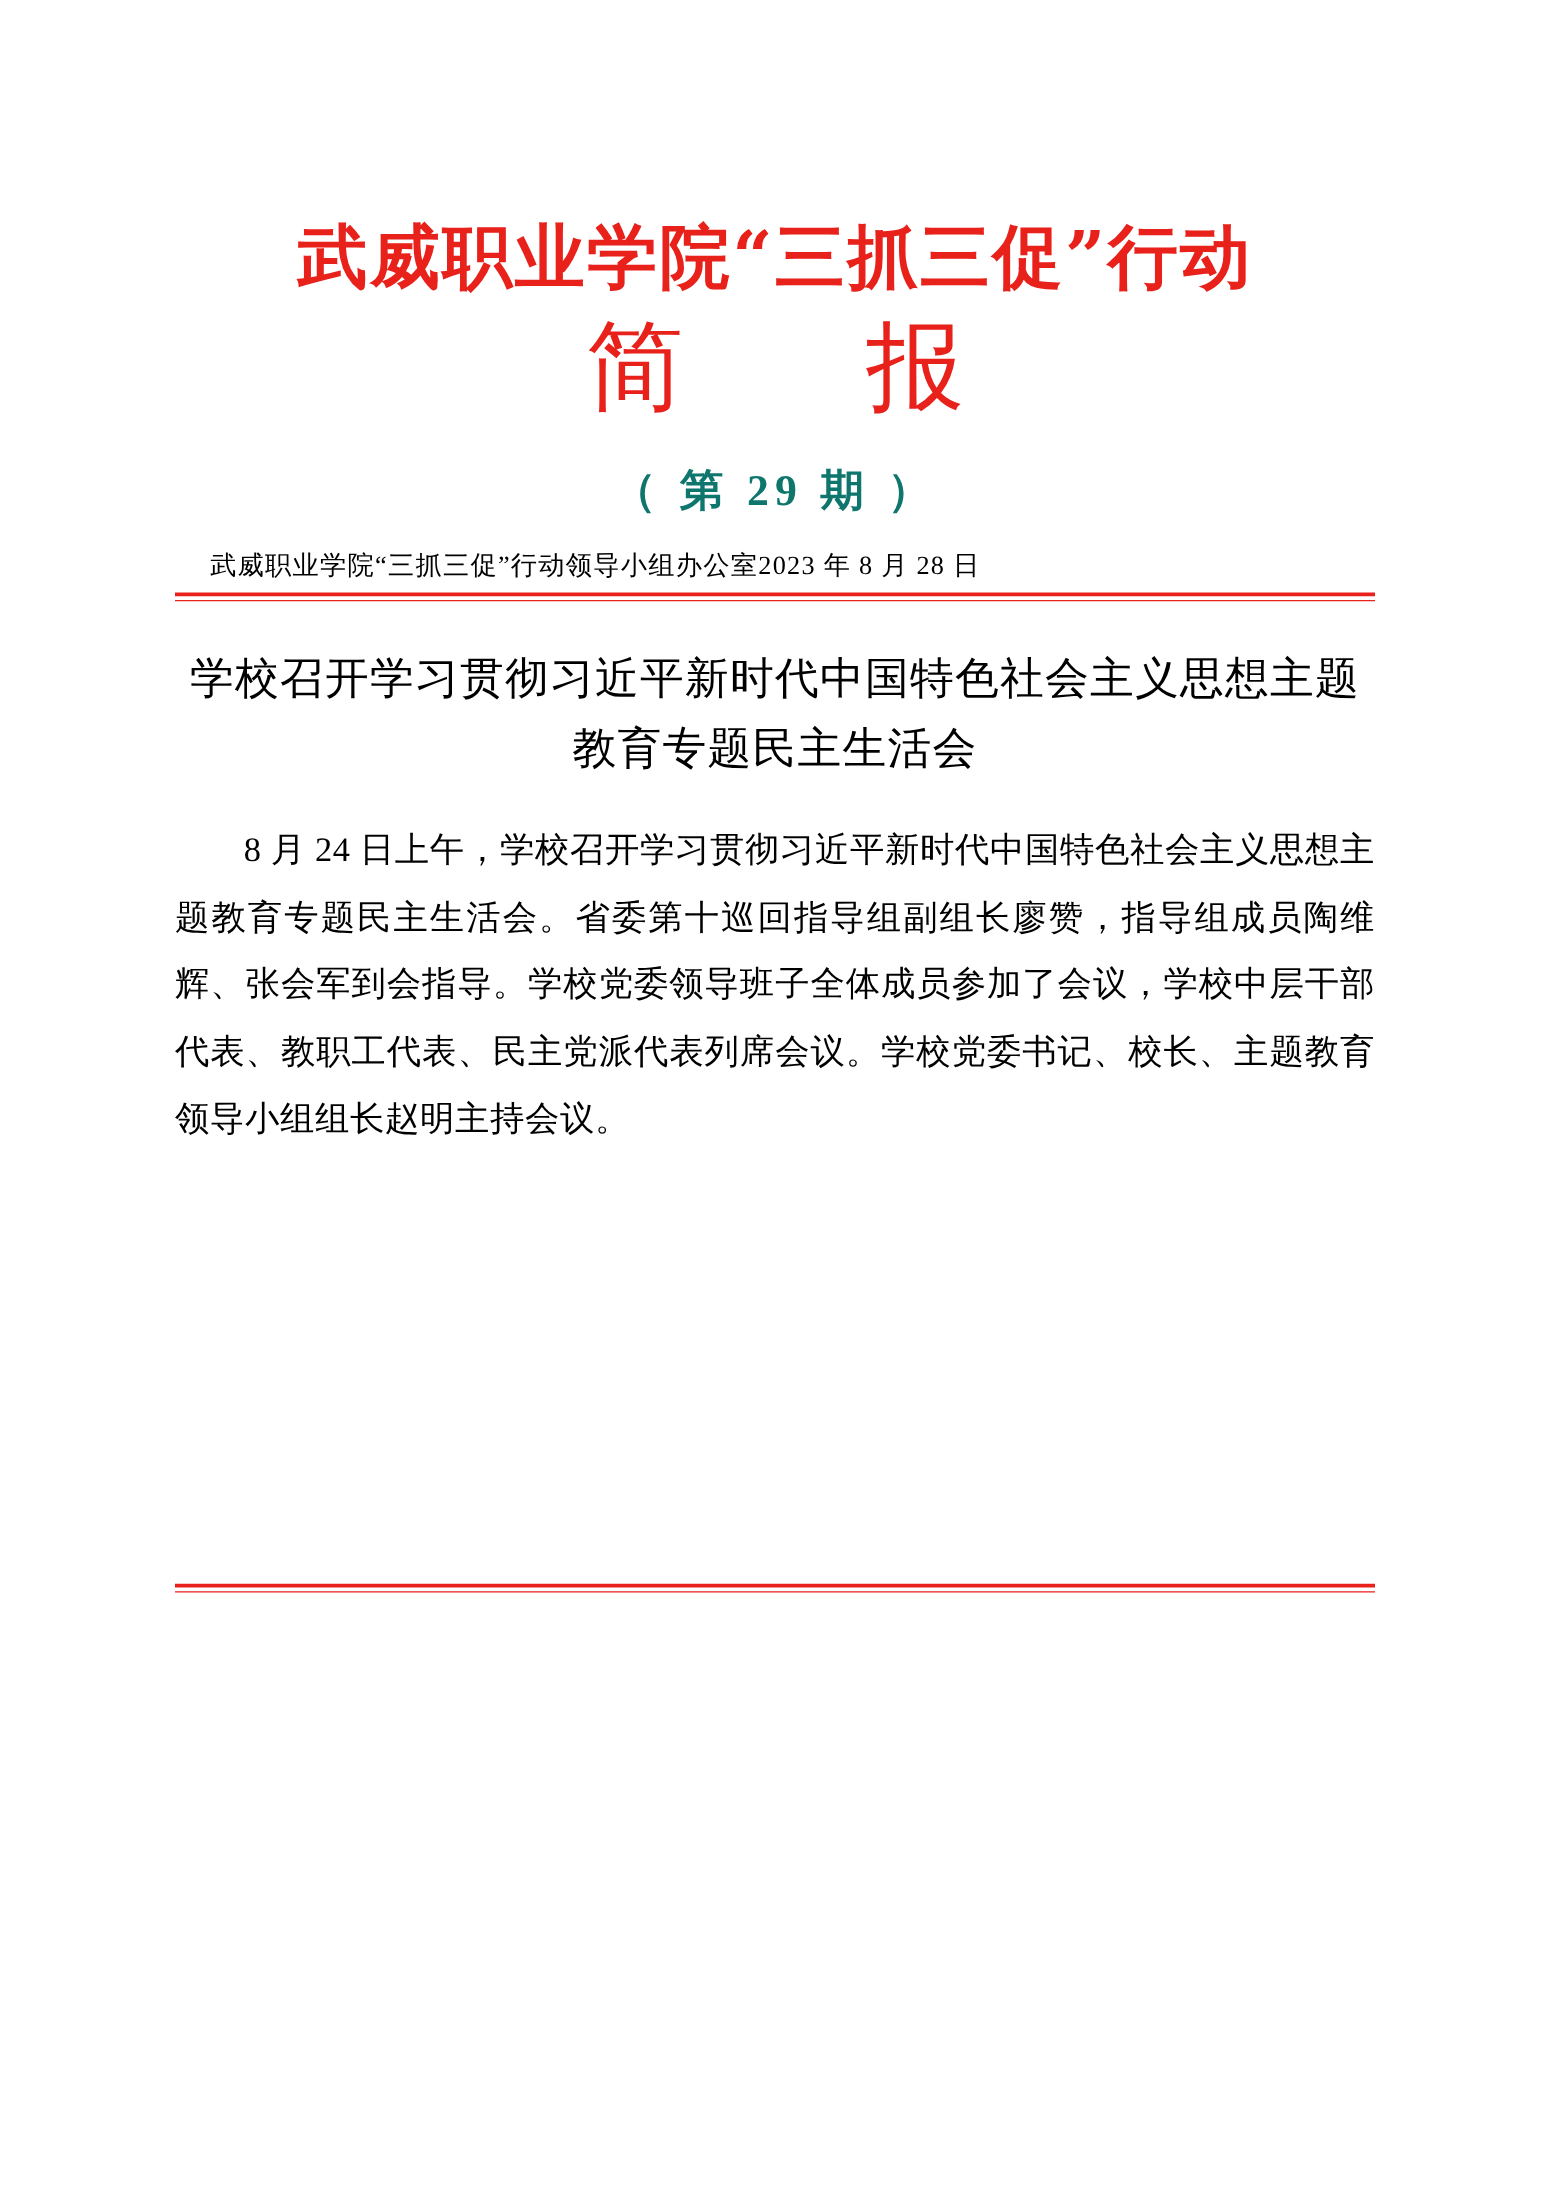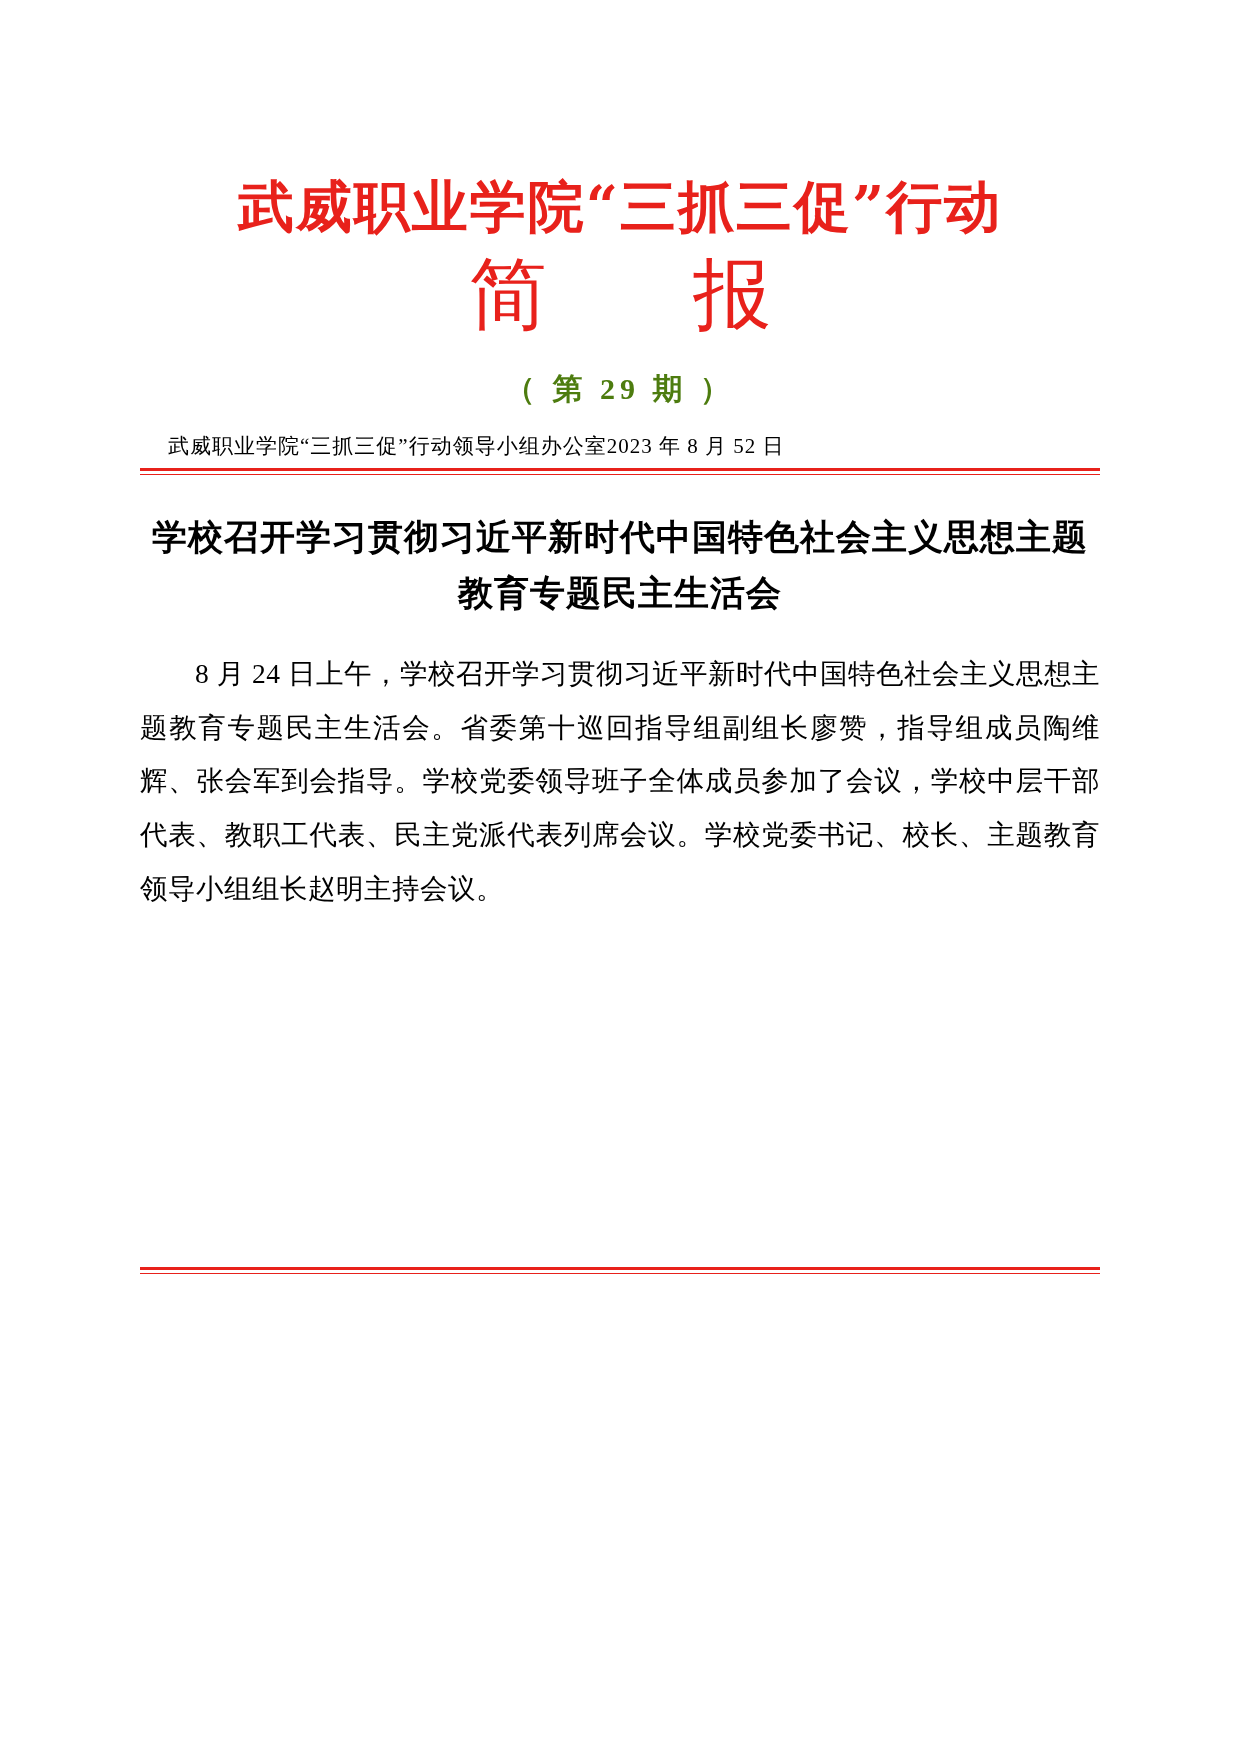--- a/index.html
+++ b/index.html
@@ -44,24 +44,24 @@
     font-size: 78px;
     font-weight: normal;
     letter-spacing: 34px;
     line-height: 1.25;
     margin-top: 8px;
     padding-left: 34px;
     font-family: "DejaVu Serif", "Liberation Serif", serif;
   }
   .issue {
     margin-top: 26px;
-    font-size: 30px;
+    font-size: 35px;
     font-weight: bold;
     letter-spacing: 5px;
-    color: #4d7c0f;
+    color: #0f766e;
     font-family: "Liberation Serif", serif;
   }
 
   
   .imprint {
     margin-top: 22px;
     display: flex;
     justify-content: flex-start;
     align-items: baseline;
     font-size: 21px;
@@ -76,21 +76,21 @@
     border-bottom: 1px solid #e8211b;
     height: 3px;
     margin: 0 0 0 0;
   }
 
   
   .article-title {
     margin-top: 34px;
     text-align: center;
     font-size: 35px;
-    font-weight: bold;
+    font-weight: normal;
     line-height: 1.6;
     letter-spacing: 1px;
     font-family: "DejaVu Serif", "Liberation Serif", serif;
   }
   .body {
     margin-top: 26px;
   }
   .para {
     font-size: 27.5px;
     line-height: 1.95;
@@ -118,21 +118,21 @@
 <div class="page">
 
   <div class="masthead">
     <div class="masthead-line1">武威职业学院“三抓三促”行动</div>
     <div class="masthead-line2">简　报</div>
     <div class="issue">（ 第 29 期 ）</div>
   </div>
 
   <div class="imprint">
     <div class="office">武威职业学院“三抓三促”行动领导小组办公室</div>
-    <div class="date">2023 年 8 月 52 日</div>
+    <div class="date">2023 年 8 月 28 日</div>
   </div>
   <div class="rule-double"></div>
 
   <div class="article-title">学校召开学习贯彻习近平新时代中国特色社会主义思想主题教育专题民主生活会</div>
 
   <div class="body">
     <p class="para">8 月 24 日上午，学校召开学习贯彻习近平新时代中国特色社会主义思想主题教育专题民主生活会。省委第十巡回指导组副组长廖赞，指导组成员陶维辉、张会军到会指导。学校党委领导班子全体成员参加了会议，学校中层干部代表、教职工代表、民主党派代表列席会议。学校党委书记、校长、主题教育领导小组组长赵明主持会议。</p>
   </div>
 
   <div class="footer-rule"></div>

